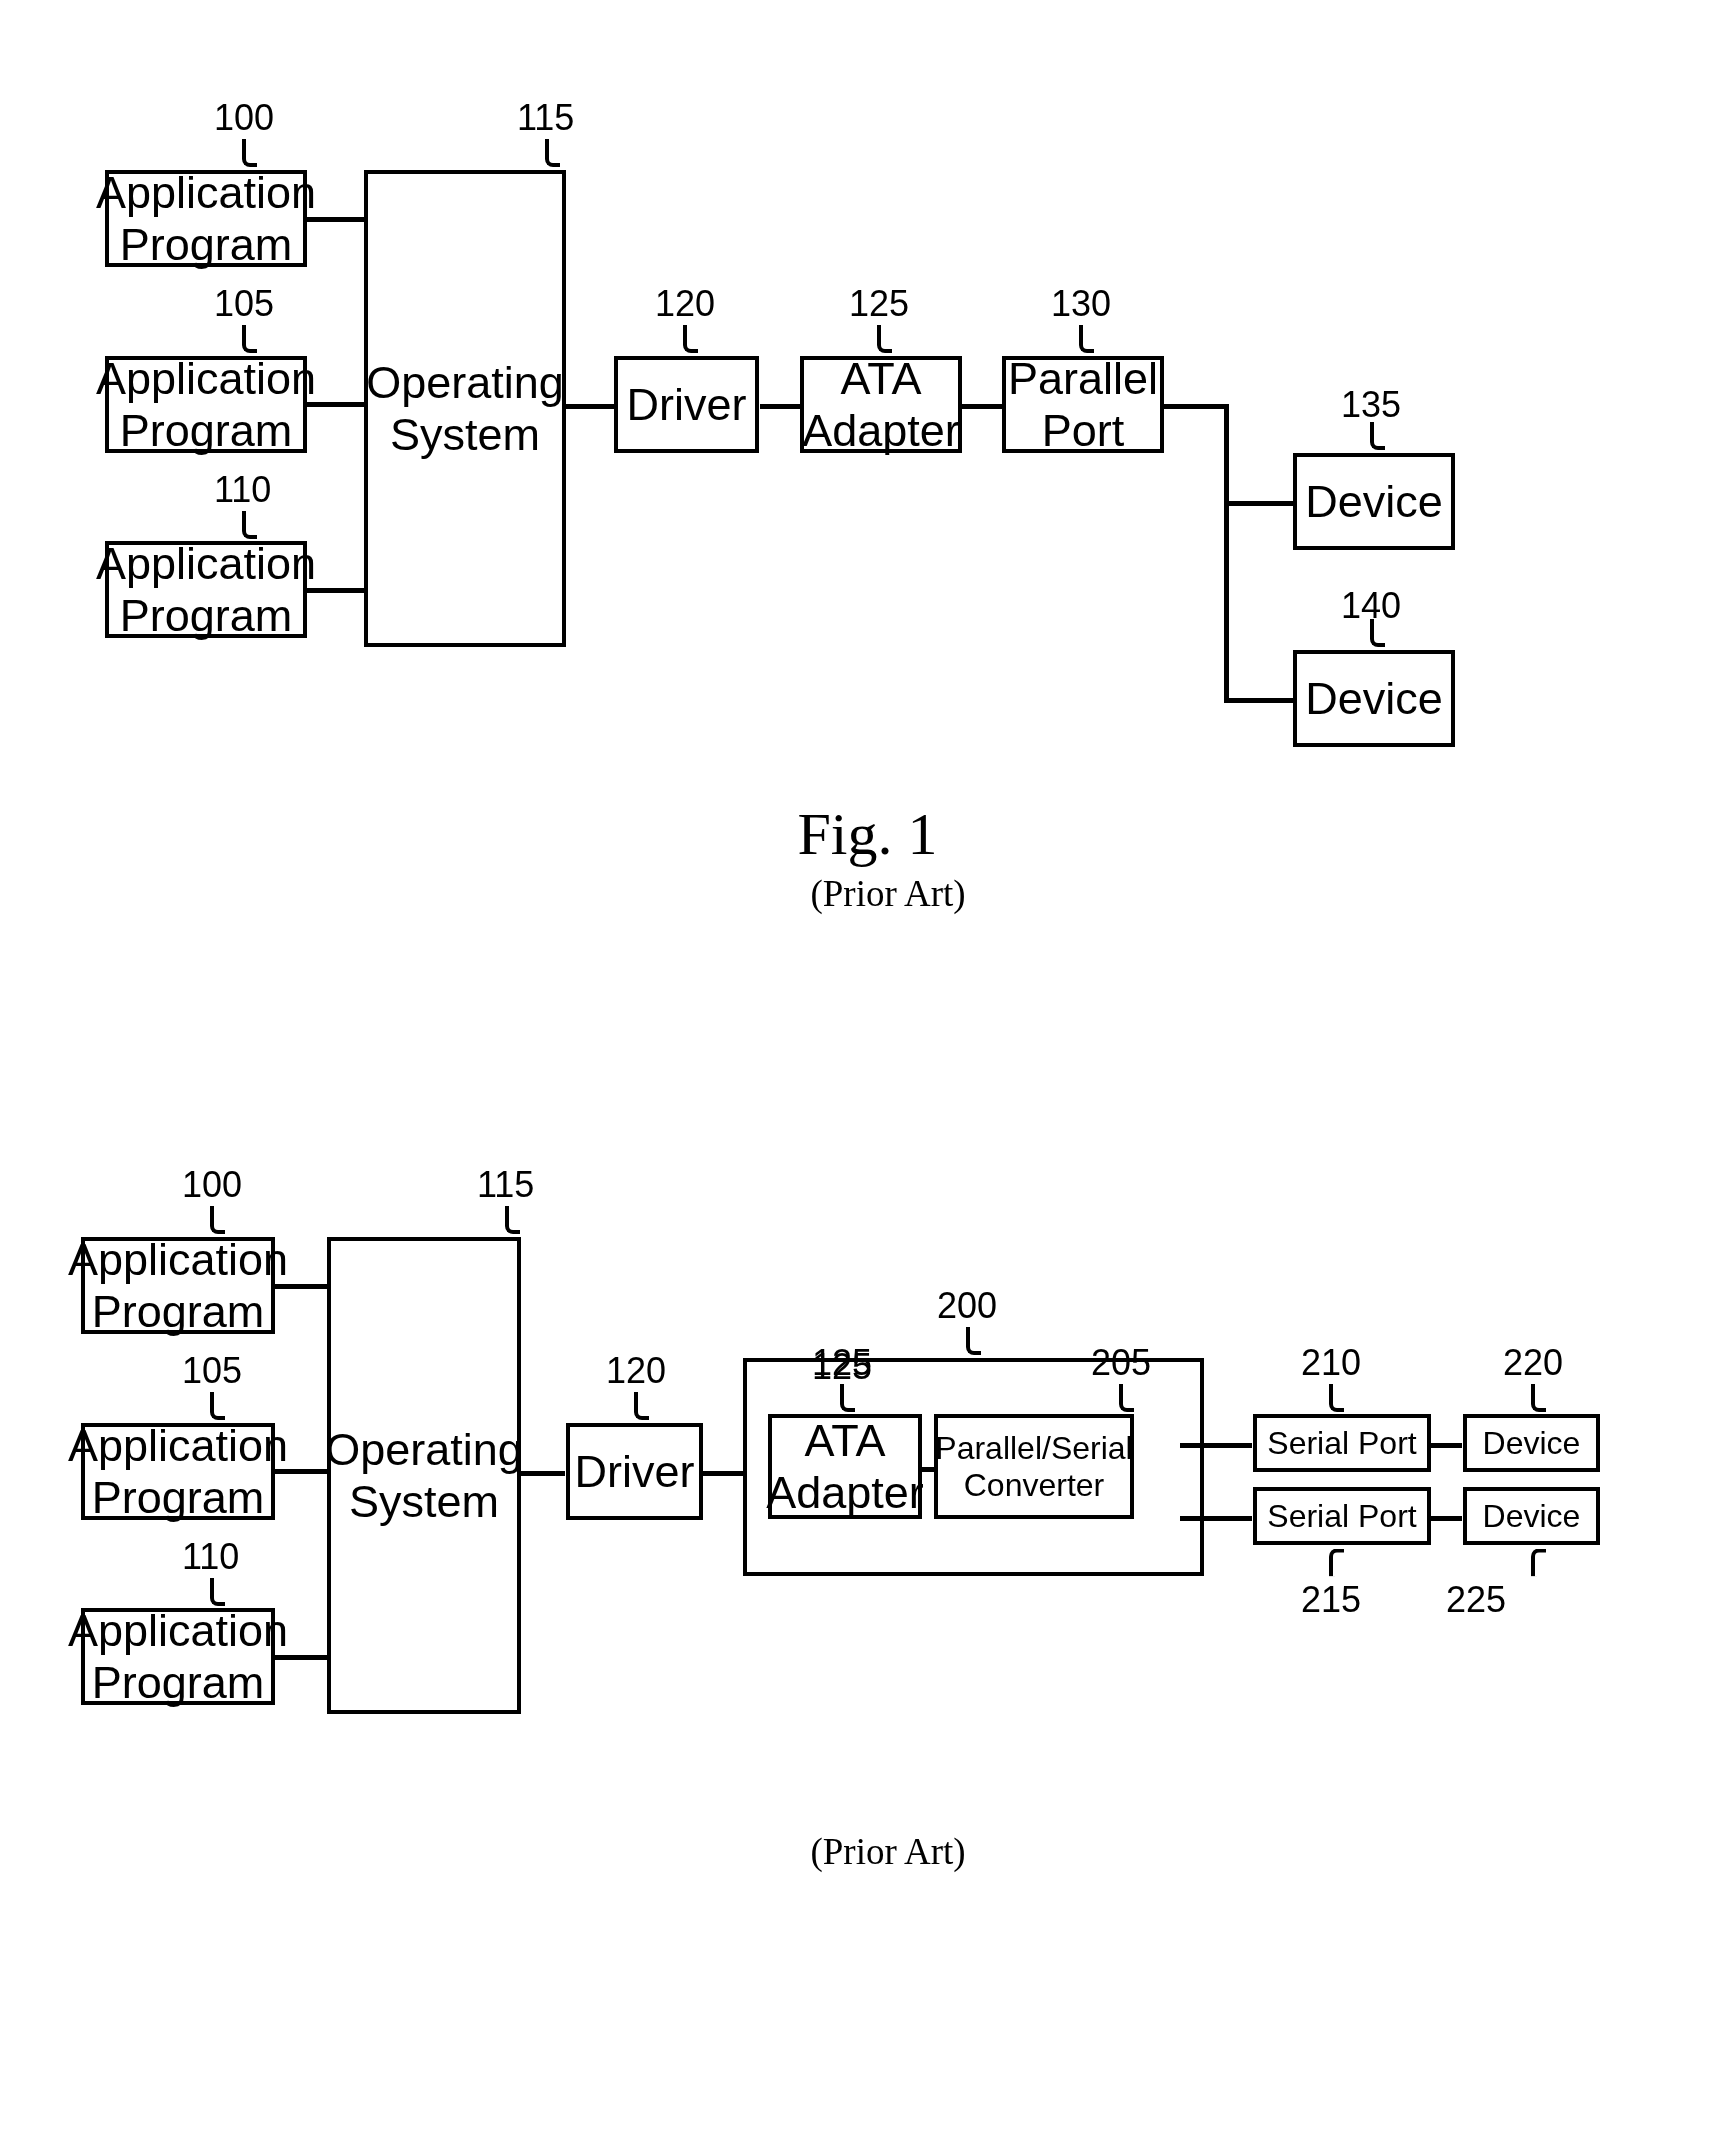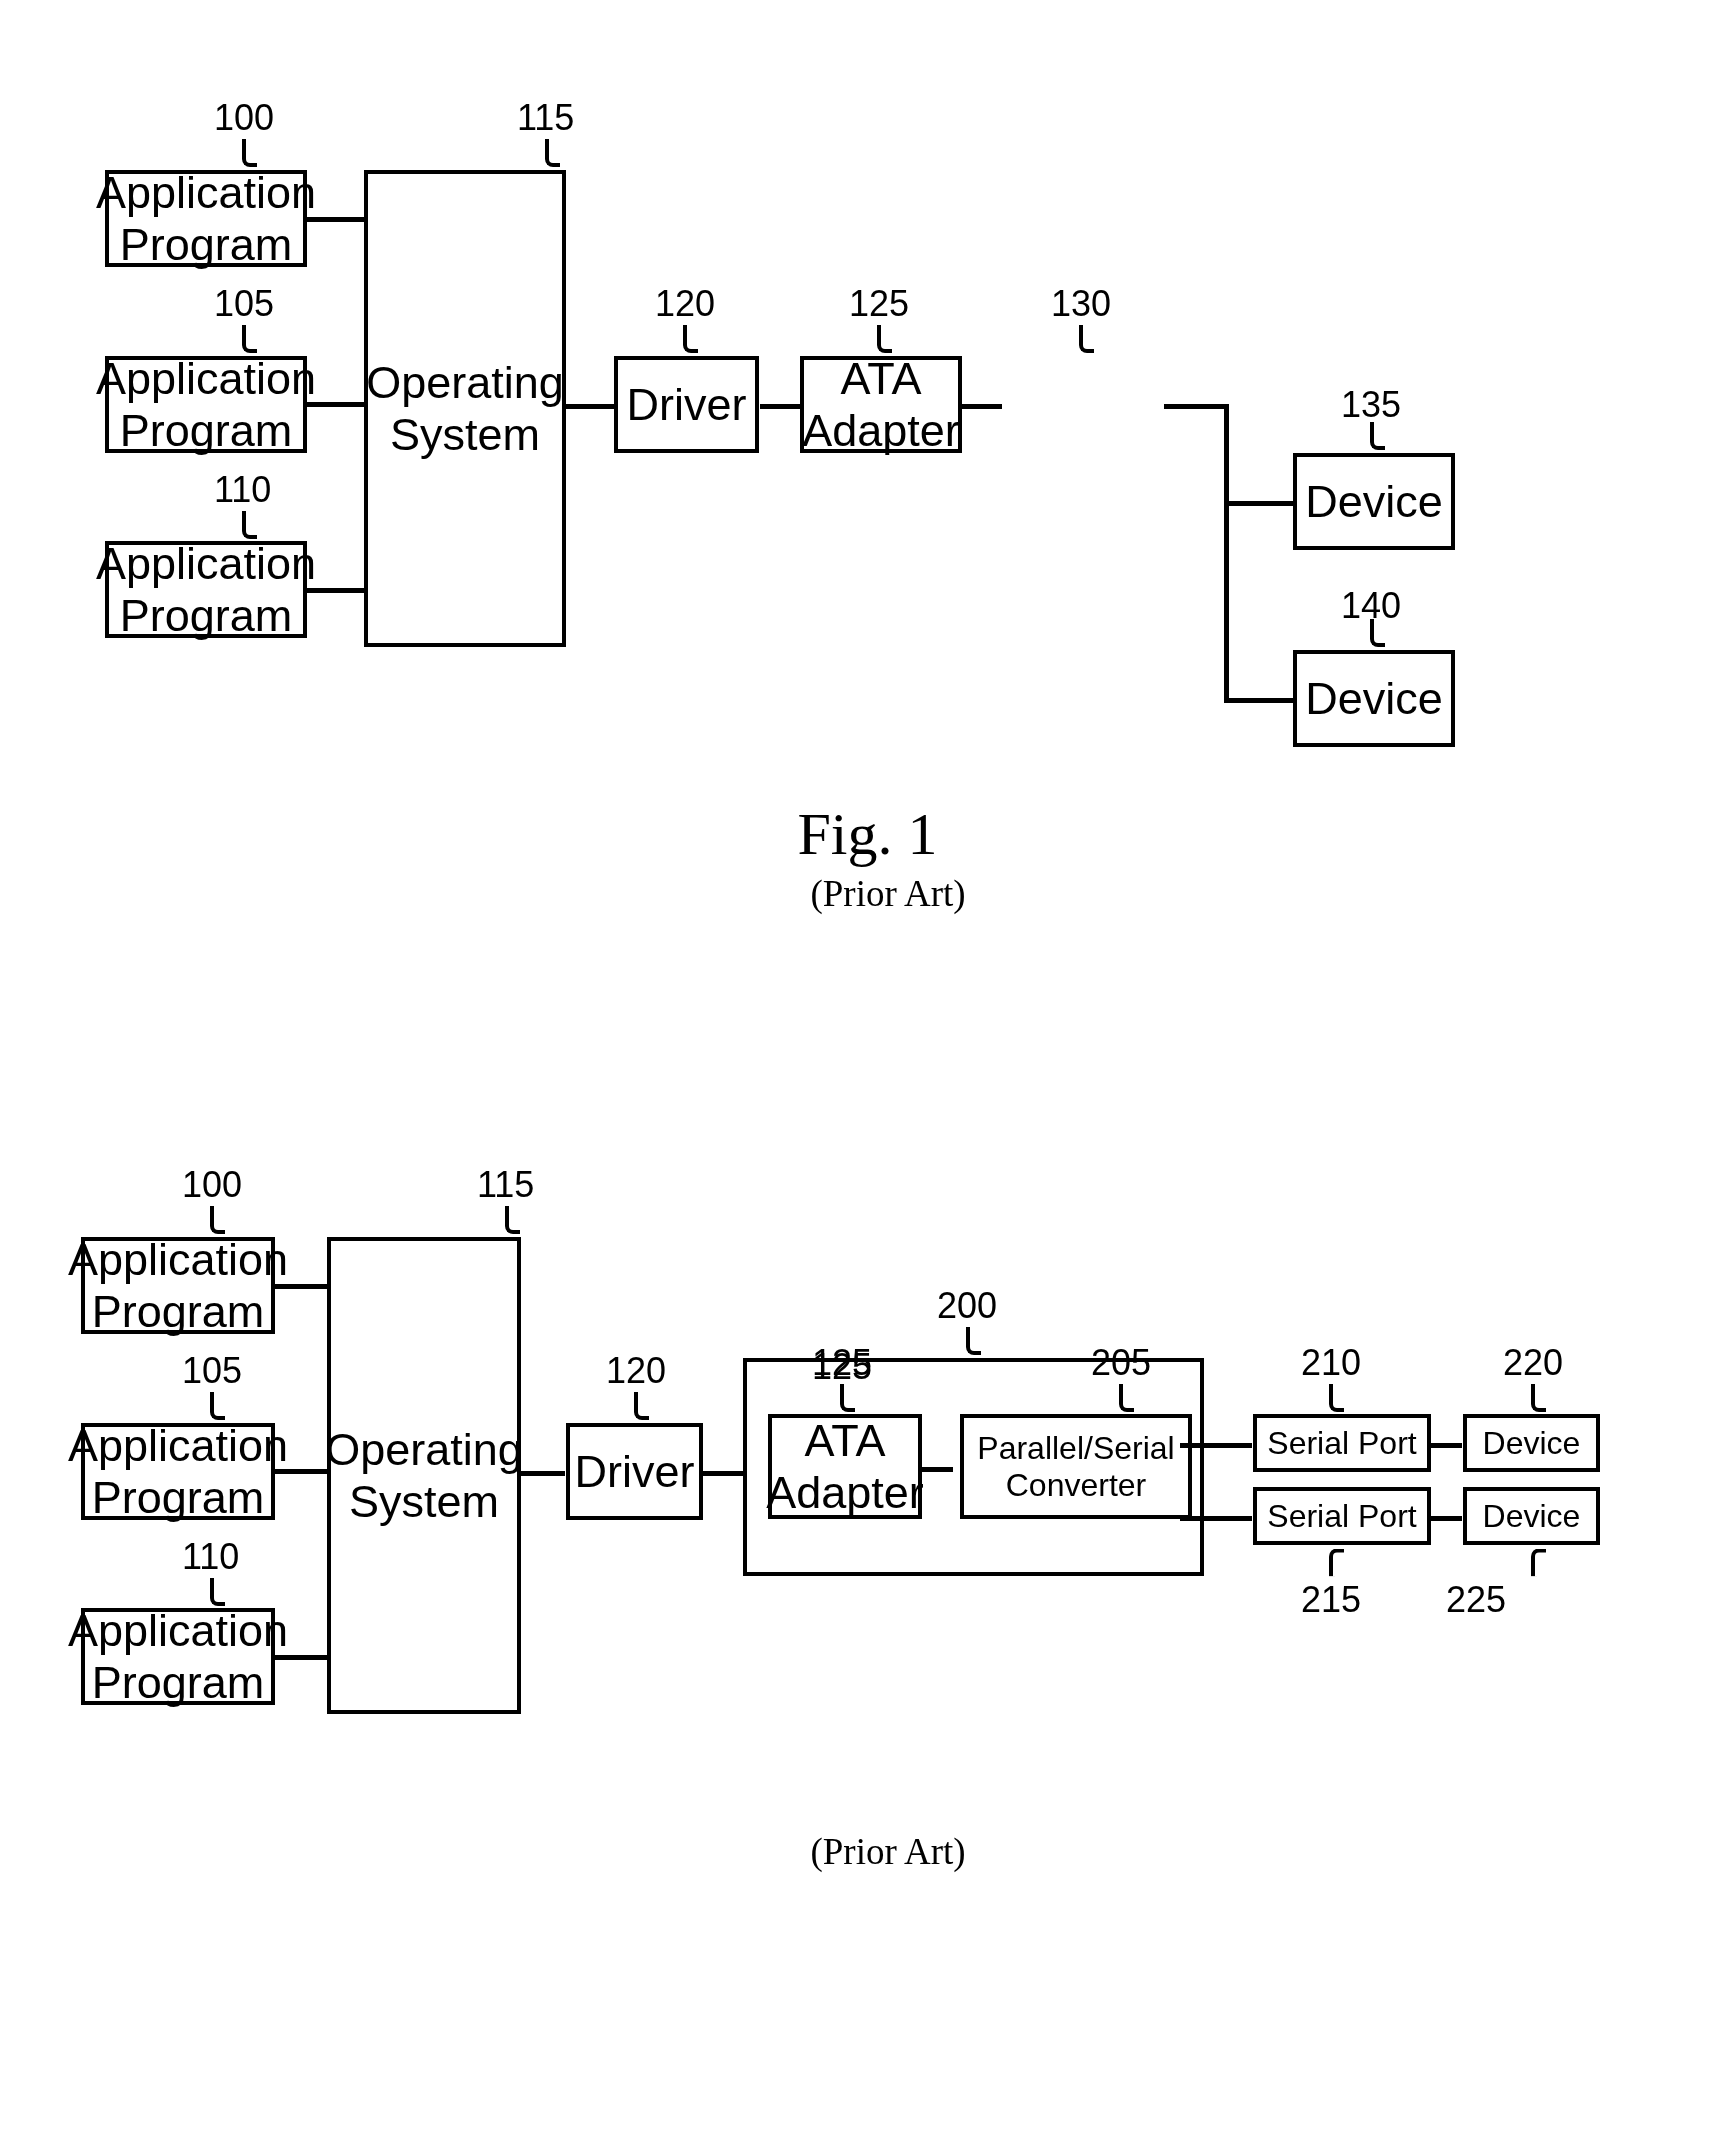--- a/index.html
+++ b/index.html
@@ -108,20 +108,24 @@
   <div class="lead" style="left:877px; top:325px;"></div>
   <div class="box" style="left:800px; top:356px; width:162px; height:97px;">
     <span style="white-space:pre-line;">ATA
 Adapter</span>
   </div>
 
   <div class="hline" style="left:962px; top:404px; width:40px;"></div>
 
   <div class="reflabel" style="left:1051px; top:283px;">130</div>
   <div class="lead" style="left:1079px; top:325px;"></div>
+  <div class="box" style="left:1002px; top:356px; width:162px; height:97px;">
+    <span style="white-space:pre-line;">Parallel
+Port</span>
+  </div>
 
   <div class="hline" style="left:1164px; top:404px; width:65px;"></div>
   <div class="vline" style="left:1224px; top:404px; height:299px;"></div>
   <div class="hline" style="left:1224px; top:501px; width:69px;"></div>
   <div class="hline" style="left:1224px; top:698px; width:69px;"></div>
 
   <div class="reflabel" style="left:1341px; top:384px;">135</div>
   <div class="lead" style="left:1370px; top:422px;"></div>
   <div class="box" style="left:1293px; top:453px; width:162px; height:97px;">
     <span>Device</span>
@@ -193,21 +197,21 @@
   <div class="lead" style="left:840px; top:317px;"></div>
   <div class="box" style="left:768px; top:347px; width:154px; height:105px;">
     <span style="white-space:pre-line;">ATA
 Adapter</span>
   </div>
 
   <div class="hline" style="left:921px; top:400px; width:32px;"></div>
 
   <div class="reflabel" style="left:1091px; top:275px;">205</div>
   <div class="lead" style="left:1119px; top:317px;"></div>
-  <div class="box box-sm" style="left:960px; top:347px; width:232px; height:105px;">
+  <div class="box box-sm" style="left:934px; top:347px; width:200px; height:105px;">
     <span style="white-space:pre-line;">Parallel/Serial
 Converter</span>
   </div>
 
   <div class="hline" style="left:1204px; top:376px; width:48px;"></div>
 
   <div class="hline" style="left:1180px; top:376px; width:24px;"></div>
 
   <div class="hline" style="left:1204px; top:449px; width:48px;"></div>
   <div class="hline" style="left:1180px; top:449px; width:24px;"></div>

